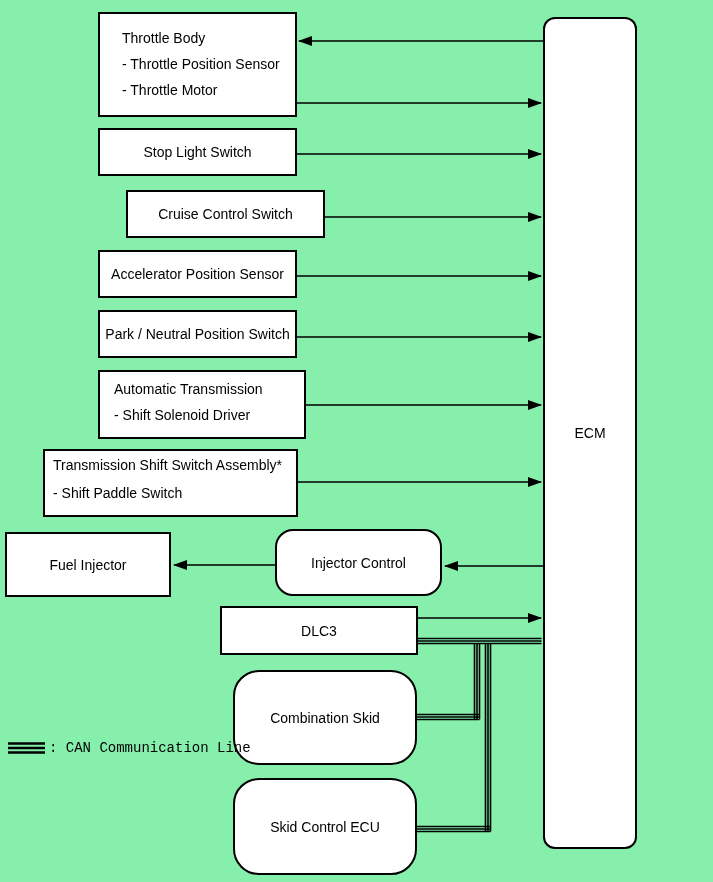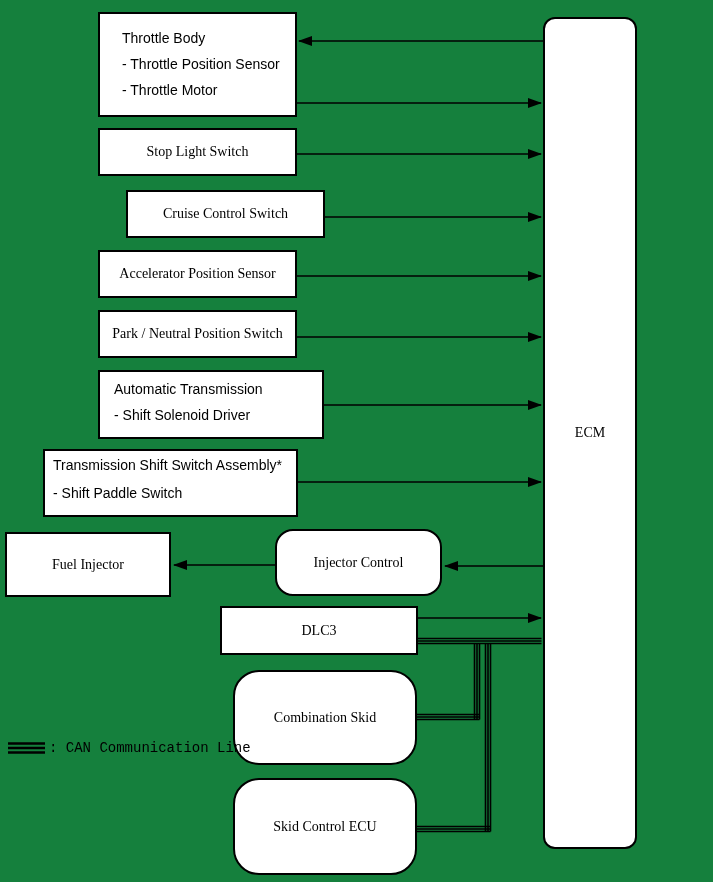--- a/index.html
+++ b/index.html
@@ -1,24 +1,24 @@
 <!DOCTYPE html>
 <html><head>
 <meta charset="utf-8">
 <style>
   html,body{margin:0;padding:0;background:#fff;}
   #canvas{
-    position:relative;width:713px;height:882px;background:#15803d;
+    position:relative;width:713px;height:882px;background:#86efac;
     font-family:"Liberation Sans","DejaVu Sans",sans-serif;
     font-size:14px;color:#000;overflow:hidden;
   }
   .box{
     position:absolute;box-sizing:border-box;border:2px solid #000;background:#fff;
   }
-  .center{display:flex;align-items:center;justify-content:center;text-align:center;font-family:Liberation Serif, serif;}
+  .center{display:flex;align-items:center;justify-content:center;text-align:center;}
   .rounded{border-radius:26px;}
   .rounded-sm{border-radius:18px;}
   .ml .line{line-height:26px;white-space:nowrap;}
   #wires{position:absolute;left:0;top:0;pointer-events:none;}
   .lbl{white-space:nowrap;}
   .legend-text{position:absolute;line-height:18px;white-space:nowrap;}
 </style>
 </head>
 <body>
 
@@ -103,21 +103,21 @@
   </div>
 
   <div class="box center" style="left:98px;top:250px;width:199px;height:48px;">
     <span class="lbl">Accelerator Position Sensor</span>
   </div>
 
   <div class="box center" style="left:98px;top:310px;width:199px;height:48px;">
     <span class="lbl">Park / Neutral Position Switch</span>
   </div>
 
-  <div class="box ml" style="left:98px;top:370px;width:226px;height:69px;padding:4px 0 0 14px;">
+  <div class="box ml" style="left:98px;top:370px;width:208px;height:69px;padding:4px 0 0 14px;">
     <div class="line lbl">Automatic Transmission</div>
     <div class="line lbl">- Shift Solenoid Driver</div>
   </div>
 
   <div class="box ml" style="left:43px;top:449px;width:255px;height:68px;padding:0 0 0 8px;">
     <div class="line lbl" style="line-height:28px;">Transmission Shift Switch Assembly*</div>
     <div class="line lbl" style="line-height:28px;">- Shift Paddle Switch</div>
   </div>
 
   <div class="box center" style="left:5px;top:532px;width:166px;height:65px;">

